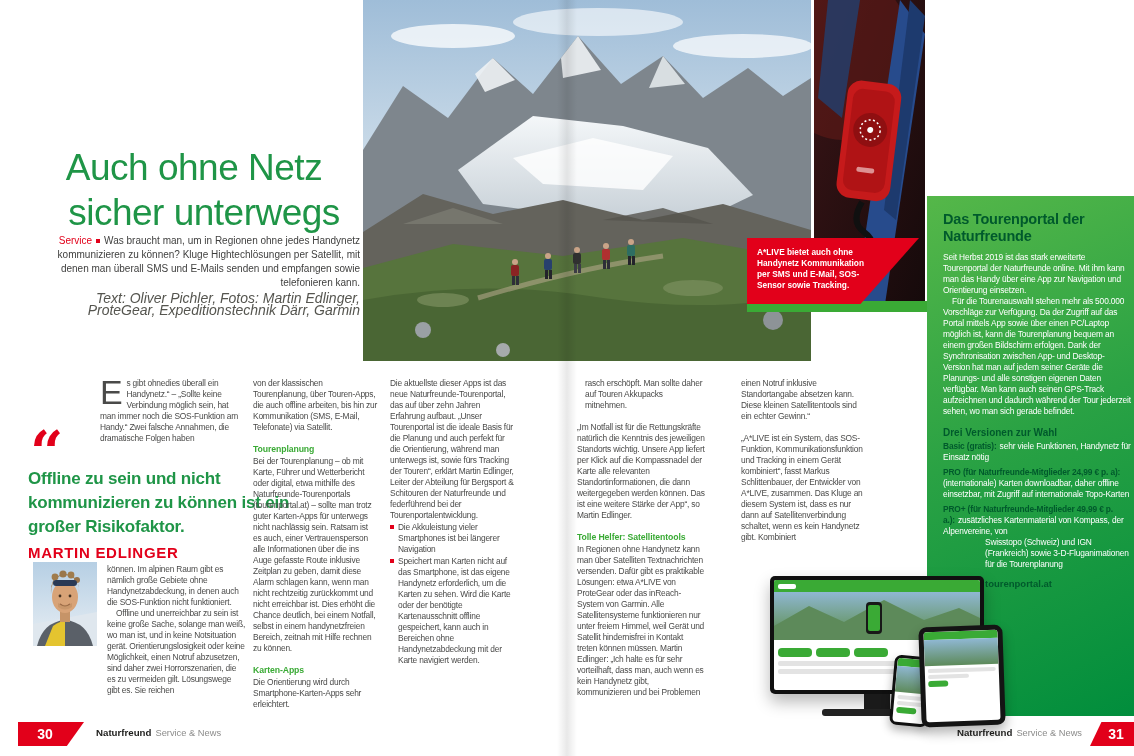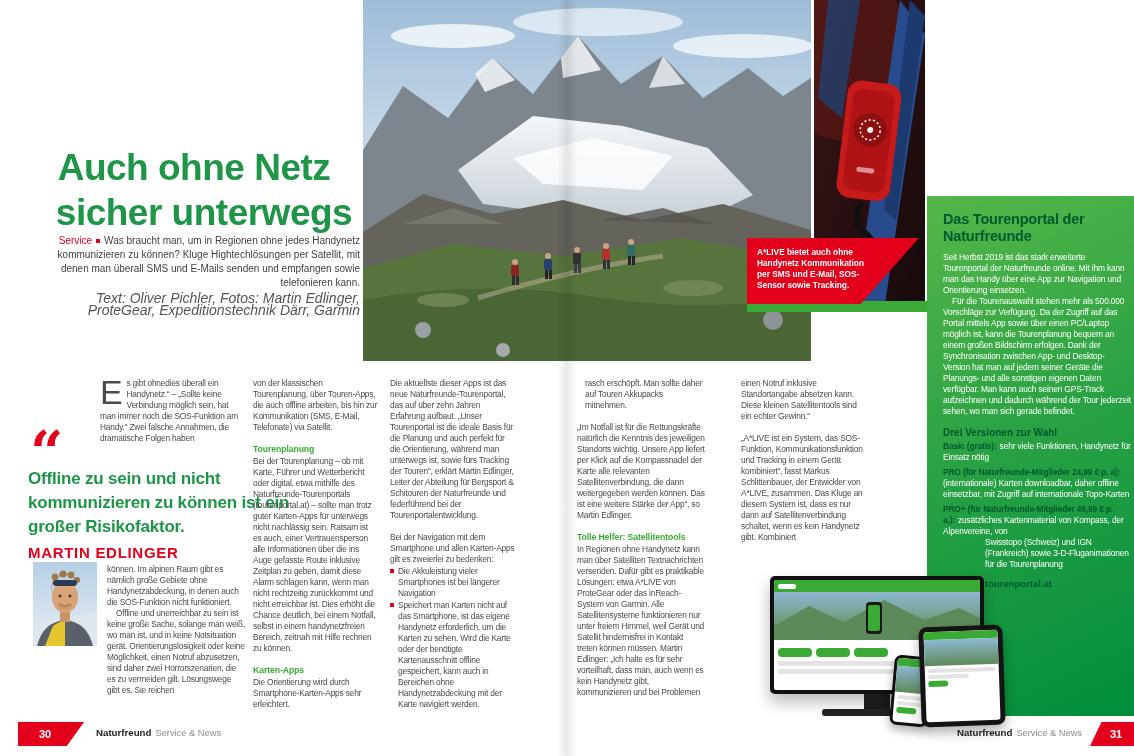--- a/index.html
+++ b/index.html
@@ -8,21 +8,21 @@
 
   
   .hero-photo{left:363px;top:0;width:448px;height:361px;overflow:hidden;}
   .pack-photo{left:814px;top:0;width:111px;height:311px;overflow:hidden;}
   .green-ribbon{left:747px;top:301px;width:180px;height:11px;background:#3aaa35;z-index:2;}
   .caption-box{left:747px;top:238px;width:172px;height:66px;background:#e2001a;
     clip-path:polygon(0 0,100% 0,66% 100%,0 100%);z-index:3;
     padding:9px 48px 0 10px;box-sizing:border-box;color:#fff;font-size:8.3px;line-height:11px;font-weight:bold;}
 
   
-  .headline{left:28px;top:120px;width:332px;text-align:center;color:#1f9547;font-weight:bold;
+  .headline{left:28px;top:120px;width:332px;text-align:center;color:#1f9547;font-weight:normal;
     font-size:37px;line-height:45px;letter-spacing:-0.5px;}
   .headline .l2{display:block;padding-left:20px;}
   .intro{left:52px;top:234px;width:308px;text-align:right;font-size:10px;line-height:14px;color:#3f3f3e;}
   .kicker{color:#e2001a;font-weight:normal;}
   .kicker-sq{display:inline-block;width:4px;height:4px;background:#e2001a;margin:0 4px 1px 4px;vertical-align:middle;}
   .credits{left:52px;top:292px;width:308px;text-align:right;font-style:italic;font-size:14px;line-height:12px;color:#55554f;}
 
   
   .quote-mark{left:30px;top:424px;font-family:"DejaVu Serif",serif;font-size:58px;line-height:58px;color:#e2001a;font-weight:bold;}
   .quote-text{left:28px;top:467px;width:276px;color:#1f9547;font-weight:bold;font-size:17px;line-height:24px;letter-spacing:-0.2px;}
@@ -82,21 +82,21 @@
   .tablet .mon-inner{border-radius:3px;}
   .mini-head{height:8px;background:#3aaa35;}
   .mini-hero{height:26px;background:linear-gradient(180deg,#8fb7d2 0%,#5d8a5a 100%);}
   .mini-rows{padding:3px;}
   .mini-rows .srow{height:4px;margin-bottom:2px;}
   .mini-pill{width:20px;height:6px;background:#3aaa35;border-radius:3px;margin-top:2px;}
 
   
   .fold{left:557px;top:0;width:20px;height:756px;z-index:8;pointer-events:none;
     background:linear-gradient(90deg,rgba(0,0,0,0) 0%,rgba(0,0,0,.09) 50%,rgba(0,0,0,0) 100%);}
-  .badge{background:#e2001a;color:#fff;font-weight:bold;font-size:11px;display:flex;align-items:center;z-index:9;}
+  .badge{background:#e2001a;color:#fff;font-weight:bold;font-size:14px;display:flex;align-items:center;z-index:9;}
   .badge-left{left:18px;top:722px;width:66px;height:24px;clip-path:polygon(0 0,100% 0,74% 100%,0 100%);
     justify-content:center;padding-right:12px;box-sizing:border-box;}
   .badge-right{left:1090px;top:722px;width:44px;height:24px;clip-path:polygon(26% 0,100% 0,100% 100%,0 100%);
     justify-content:center;padding-left:8px;box-sizing:border-box;}
   .footer-text{top:727px;font-size:9.3px;color:#8c8c8b;z-index:9;}
   .footer-text .brand{color:#1d1d1b;font-weight:bold;font-size:9.7px;margin-right:4px;}
   .footer-left-text{left:96px;}
   .footer-right-text{left:850px;width:232px;text-align:right;}
 </style>
 </head>
@@ -256,34 +256,33 @@
 <div class="abs col col2">
   <p>von der klassischen Tourenplanung, über Touren-Apps, die auch offline arbeiten, bis hin zur Kommunikation (SMS, E-Mail, Telefonate) via Satellit.</p>
   <p class="subhead">Tourenplanung</p>
   <p>Bei der Tourenplanung – ob mit Karte, Führer und Wetterbericht oder digital, etwa mithilfe des Naturfreunde-Tourenportals (tourenportal.at) – sollte man trotz guter Karten-Apps für unterwegs nicht nachlässig sein. Ratsam ist es auch, einer Vertrauensperson alle Informationen über die ins Auge gefasste Route inklusive Zeitplan zu geben, damit diese Alarm schlagen kann, wenn man nicht rechtzeitig zurückkommt und nicht erreichbar ist. Dies erhöht die Chance deutlich, bei einem Notfall, selbst in einem handynetzfreien Bereich, zeitnah mit Hilfe rechnen zu können.</p>
   <p class="subhead">Karten-Apps</p>
   <p>Die Orientierung wird durch Smartphone-Karten-Apps sehr erleichtert.</p>
 </div>
 
 <div class="abs col col3">
   <p>Die aktuellste dieser Apps ist das neue Naturfreunde-Tourenportal, das auf über zehn Jahren Erfahrung aufbaut. „Unser Tourenportal ist die ideale Basis für die Planung und auch perfekt für die Orientierung, während man unterwegs ist, sowie fürs Tracking der Touren“, erklärt Martin Edlinger, Leiter der Abteilung für Bergsport &amp; Schitouren der Naturfreunde und federführend bei der Tourenportalentwicklung.</p>
-  <p class="gap">Bei der Navigation mit dem Smartphone und allen Karten-Apps gilt es zweierlei zu bedenken:</p>
   <div class="bullet-item">
     <span class="bullet-sq"></span>
     <span class="bt">Die Akkuleistung vieler Smartphones ist bei längerer Navigation</span>
   </div>
   <div class="bullet-item">
     <span class="bullet-sq"></span>
     <span class="bt">Speichert man Karten nicht auf das Smartphone, ist das eigene Handynetz erforderlich, um die Karten zu sehen. Wird die Karte oder der benötigte Kartenausschnitt offline gespeichert, kann auch in Bereichen ohne Handynetzabdeckung mit der Karte navigiert werden.</span>
   </div>
 </div>
 
 <div class="abs col col4">
   <p class="hang">rasch erschöpft. Man sollte daher auf Touren Akkupacks mitnehmen.</p>
-  <p class="gap">„Im Notfall ist für die Rettungskräfte natürlich die Kenntnis des jeweiligen Standorts wichtig. Unsere App liefert per Klick auf die Kompassnadel der Karte alle relevanten Satellitenverbindung, die dann weitergegeben werden können. Das ist eine weitere Stärke der App“, so Martin Edlinger.</p>
+  <p class="gap">„Im Notfall ist für die Rettungskräfte natürlich die Kenntnis des jeweiligen Standorts wichtig. Unsere App liefert per Klick auf die Kompassnadel der Karte alle relevanten Standortinformationen, die dann weitergegeben werden können. Das ist eine weitere Stärke der App“, so Martin Edlinger.</p>
   <p class="subhead">Tolle Helfer: Satellitentools</p>
   <p>In Regionen ohne Handynetz kann man über Satelliten Textnachrichten versenden. Dafür gibt es praktikable Lösungen: etwa A*LIVE von ProteGear oder das inReach-System von Garmin. Alle Satellitensysteme funktionieren nur unter freiem Himmel, weil Gerät und Satellit hindernisfrei in Kontakt treten können müssen. Martin Edlinger: „Ich halte es für sehr vorteilhaft, dass man, auch wenn es kein Handynetz gibt, kommunizieren und bei Problemen</p>
 </div>
 
 <div class="abs col col5">
   <p>einen Notruf inklusive Standortangabe absetzen kann. Diese kleinen Satellitentools sind ein echter Gewinn.“</p>
   <p class="gap">„A*LIVE ist ein System, das SOS-Funktion, Kommunikationsfunktion und Tracking in einem Gerät kombiniert“, fasst Markus Schlittenbauer, der Entwickler von A*LIVE, zusammen. Das Kluge an diesem System ist, dass es nur dann auf Satellitenverbindung schaltet, wenn es kein Handynetz gibt. Kombiniert</p>
 </div>
 
 <aside class="abs sidebar">

